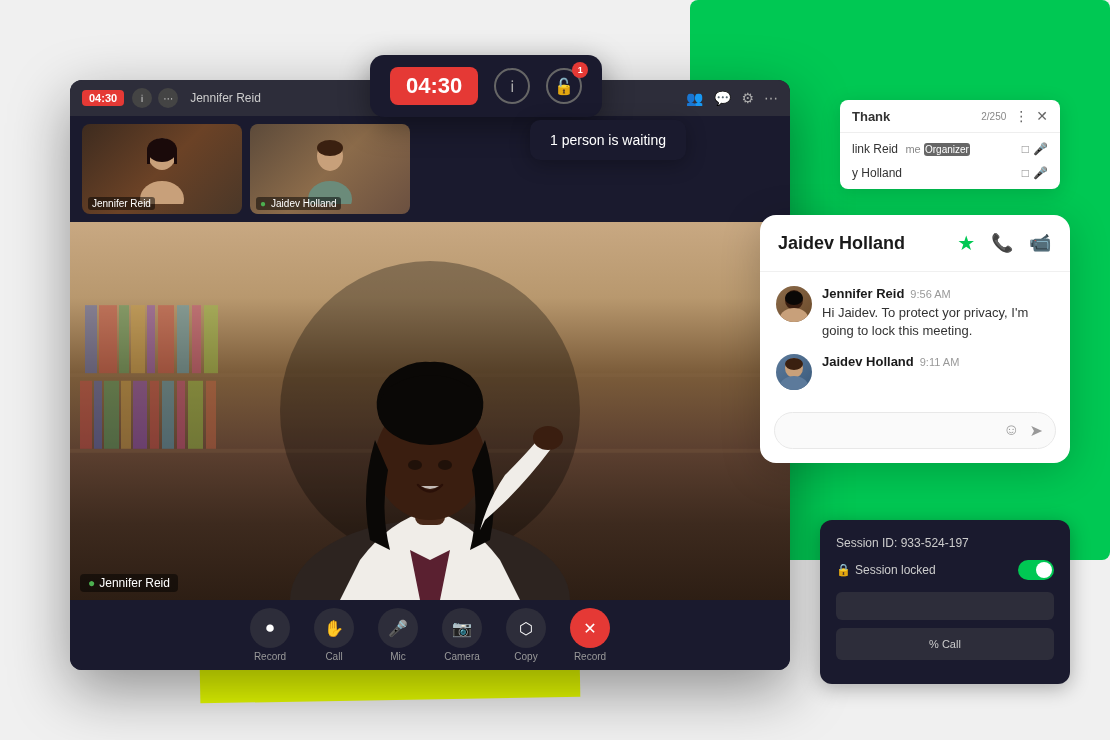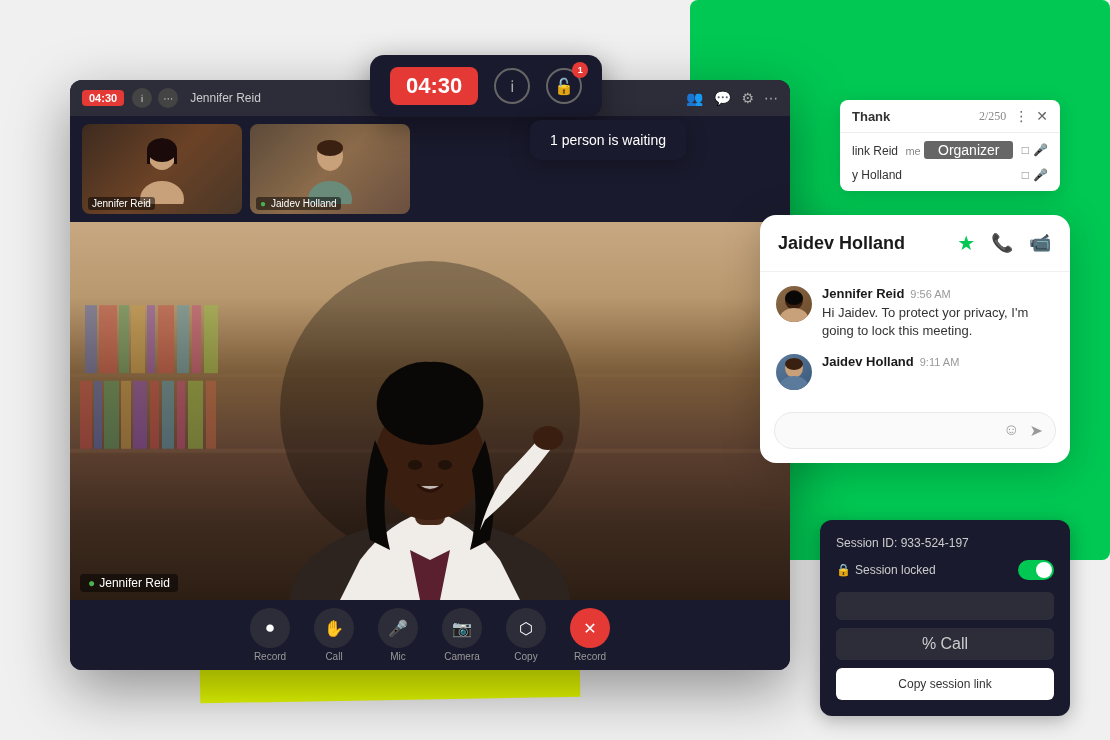--- a/index.html
+++ b/index.html
@@ -326,23 +326,22 @@
     }
 
     .people-title {
       font-size: 13px;
       font-weight: 600;
       color: #333;
       flex: 1;
     }
 
     .people-count {
-      font-size: 12px;
+      font-size: 10px;
       color: #888;
-      font-family: Liberation Serif, serif;
     }
 
     .people-icons {
       display: flex;
       gap: 8px;
       color: #666;
       font-size: 14px;
     }
 
     .people-list {
@@ -358,22 +357,22 @@
 
     .people-name {
       font-size: 12px;
       color: #333;
       flex: 1;
     }
 
     .organizer-badge {
       background: #666;
       color: white;
-      font-size: 14px;
-      padding: 1px 14px;
+      font-size: 10px;
+      padding: 1px 1px;
       border-radius: 3px;
     }
 
     .people-actions {
       display: flex;
       gap: 4px;
       color: #888;
       font-size: 12px;
     }
 
@@ -560,21 +559,21 @@
       margin-bottom: 8px;
     }
 
     .session-call-btn {
       width: 100%;
       height: 32px;
       background: #2d2d3a;
       border: none;
       border-radius: 6px;
       color: #ccc;
-      font-size: 16px;
+      font-size: 11px;
       cursor: pointer;
       margin-bottom: 8px;
       display: flex;
       align-items: center;
       justify-content: center;
     }
 
     .session-copy-btn {
       width: 100%;
       height: 32px;
@@ -854,14 +853,13 @@
   <div class="session-id">Session ID: 933-524-197</div>
   <div class="session-locked-row">
     <div class="session-locked-text">
       <span>🔒</span>
       <span>Session locked</span>
     </div>
     <div class="toggle-on"></div>
   </div>
   <div class="session-bar"></div>
   <button class="session-call-btn">% Call</button>
-  <button class="session-copy-btn">Copy session link</button>
 </div>
 
 </body></html>

